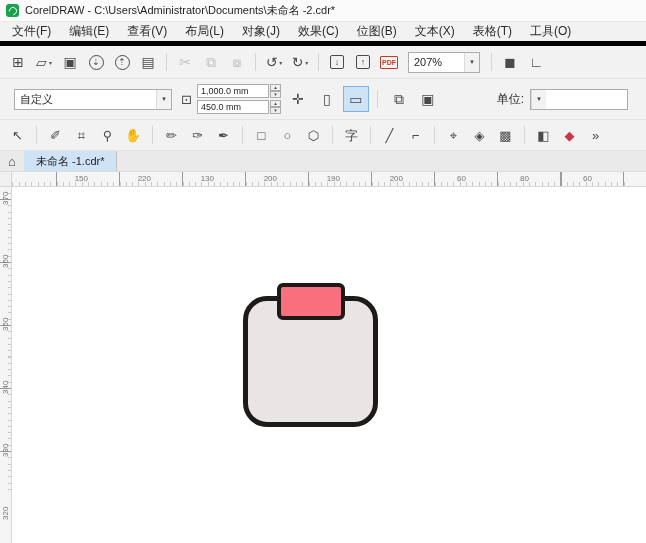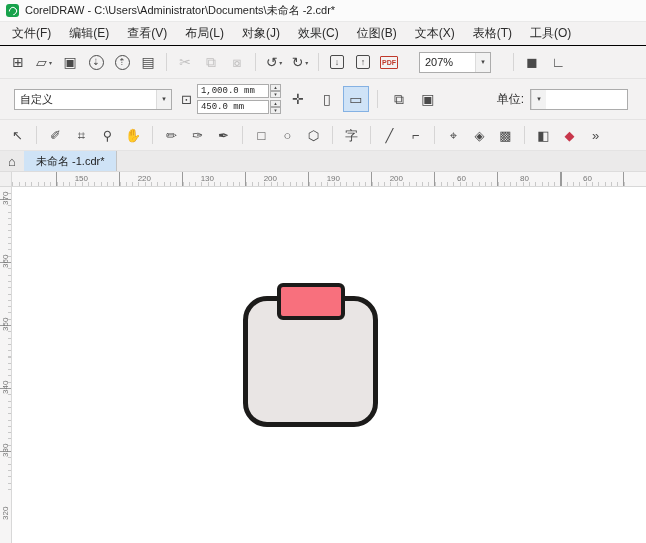--- a/index.html
+++ b/index.html
@@ -7,49 +7,49 @@
   body{font-family:"Liberation Sans","DejaVu Sans",sans-serif;background:#fff;color:#333;font-size:12px}
   .app{width:646px;height:543px;display:flex;flex-direction:column;background:#f3f2f2}
 
   
   .titlebar{height:22px;flex:none;display:flex;align-items:center;gap:6px;padding:0 6px;background:#fbfbfb;border-bottom:1px solid #e9e9e9}
   .logo{width:13px;height:13px;border-radius:3px;position:relative;flex:none;background:#17a24b}
   .logo::after{content:"";position:absolute;inset:2.5px;border:1.5px solid #fff;border-radius:50%;border-bottom-color:transparent;transform:rotate(40deg)}
   .title-text{font-size:11px;color:#1f1f1f;white-space:nowrap}
 
   
-  .menubar{height:24px;flex:none;display:flex;align-items:center;background:#f3f2f2;padding:0 3px;border-bottom:1px solid #000000}
+  .menubar{height:24px;flex:none;display:flex;align-items:center;background:#f3f2f2;padding:0 3px;border-bottom:5px solid #000000}
   .menu-item{padding:3px 9px;font-size:12px;color:#2b2b2b;cursor:default;white-space:nowrap}
 
   
   .toolbar{height:33px;flex:none;display:flex;align-items:center;background:#f3f2f2;border-bottom:1px solid #e4e3e3;padding:0 6px;gap:2px}
   .tgroup{display:flex;align-items:center;gap:2px}
   .tbtn{display:flex;align-items:center;justify-content:center;min-width:24px;height:24px;border:none;background:transparent;color:#4a4a4a;padding:0 2px;cursor:default;font-family:inherit}
   .tbtn .ic{font-size:14px;line-height:1}
   .tbtn.disabled{color:#c2c1c1}
   .tbtn.circ .ic{width:15px;height:15px;border:1.4px solid #4a4a4a;border-radius:50%;font-size:9px;display:flex;align-items:center;justify-content:center}
   .tbtn.boxed .ic{width:14px;height:14px;border:1.4px solid #4a4a4a;border-radius:2px;font-size:9px;display:flex;align-items:center;justify-content:center}
   .tbtn.pdf .ic{font-size:7px;font-weight:bold;color:#c0392b;border:1px solid #c0392b;border-radius:1px;padding:2px 1px}
   .tbtn.active{background:#cfe3f7;outline:1px solid #84b1e3}
   .caret{font-size:6px;color:#555;margin-left:2px}
   .vsep{width:1px;height:18px;background:#d6d5d5;margin:0 4px;flex:none}
 
   
   .combo{display:flex;align-items:stretch;background:#fff;border:1px solid #acacac;height:21px;flex:none}
   .combo-val{flex:1;padding:0 5px;font-size:11px;color:#1f1f1f;white-space:nowrap;overflow:hidden;display:flex;align-items:center}
   .combo-caret{width:15px;font-size:7px;color:#444;border-left:1px solid #dcdcdc;display:flex;align-items:center;justify-content:center;background:#f2f2f2}
-  .zoom{width:72px;margin:0 16px}
+  .zoom{width:72px;margin:0 5px}
 
   
   .propbar{height:41px;flex:none;display:flex;align-items:center;background:#f3f2f2;border-bottom:1px solid #e4e3e3;padding:0 14px;gap:5px}
   .preset{width:158px}
   .psz{font-size:13px;color:#4a4a4a;margin-left:4px}
   .dims{display:flex;flex-direction:column;gap:2px}
   .dimrow{display:flex;align-items:center}
-  .dim{width:72px;height:14px;border:1px solid #acacac;font-size:9px;padding:0 3px;color:#1f1f1f;font-family:Liberation Mono, monospace;background:#fff}
+  .dim{width:72px;height:14px;border:1px solid #acacac;font-size:9px;padding:0 3px;color:#1f1f1f;font-family:Liberation Sans, sans-serif;background:#fff}
   .spin{display:flex;flex-direction:column;margin-left:1px;gap:0}
   .sp{width:11px;height:7px;font-size:5px;line-height:1;border:1px solid #acacac;background:#efefef;color:#444;padding:0;display:flex;align-items:center;justify-content:center}
   .units{margin-left:auto;display:flex;align-items:center;gap:6px;margin-right:4px}
   .units-label{font-size:12px;color:#2b2b2b;white-space:nowrap}
   .unitscombo{width:98px}
 
   
   .toolbox{height:31px;flex:none;display:flex;align-items:center;background:#f3f2f2;border-bottom:1px solid #e4e3e3;padding:0 6px;gap:3px}
   .toolbox .tbtn .ic{font-size:13px}
   .toolbox .tbtn{min-width:23px;height:22px}

